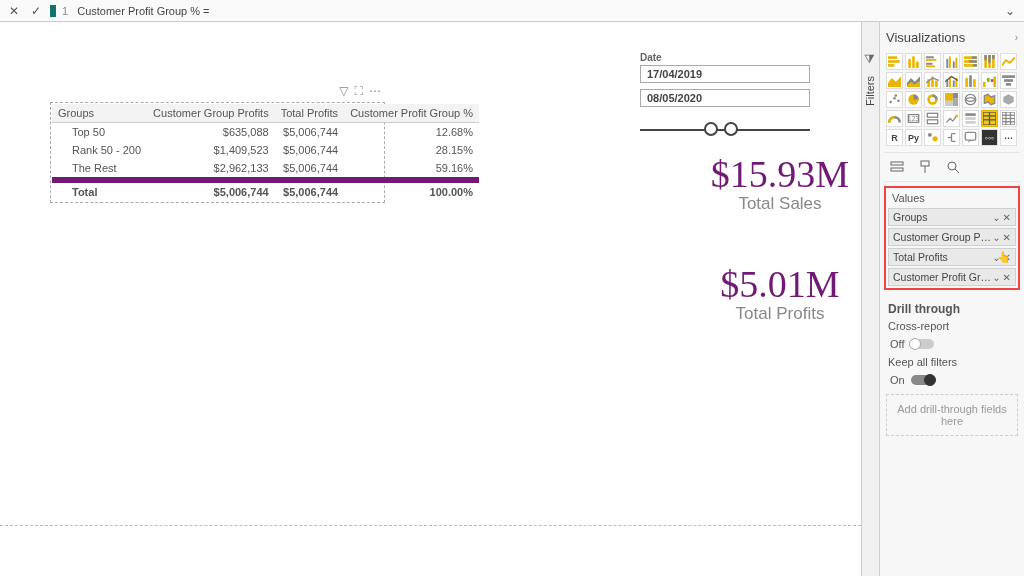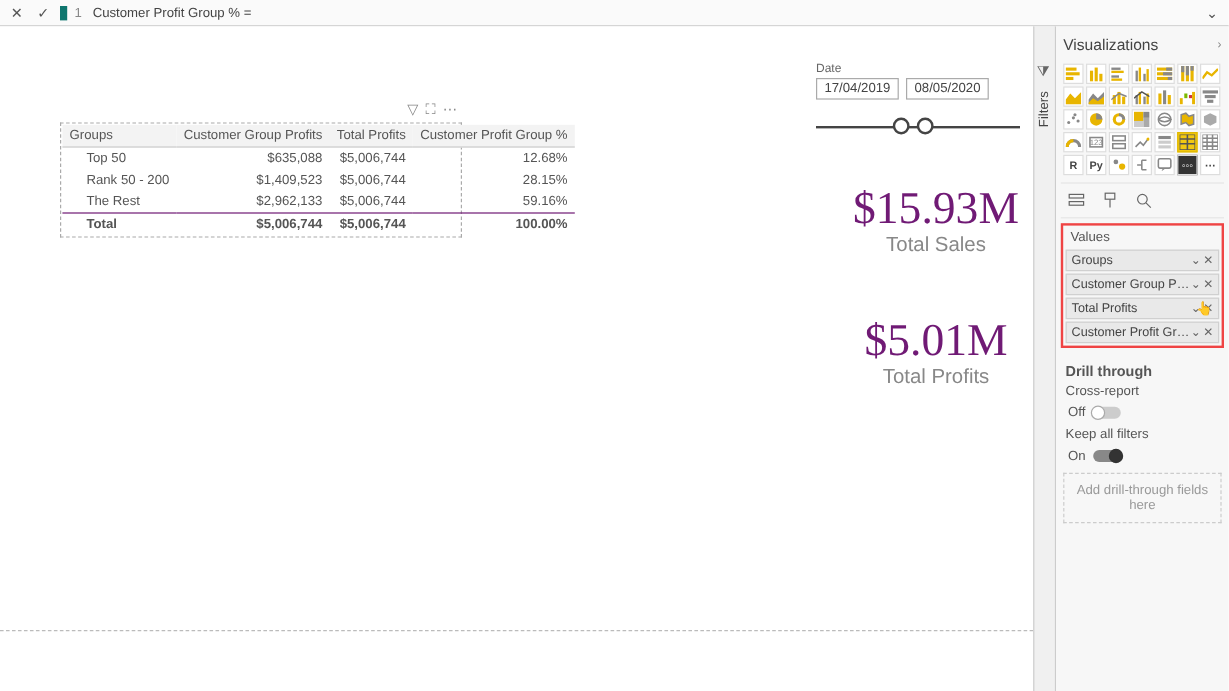--- a/index.html
+++ b/index.html
@@ -37,38 +37,38 @@
   .section { margin-top:10px; }
   .sec-title { font-weight:600; color:#555; padding:2px 4px;}
   .sub-label { color:#555; padding:2px 4px; font-size:11px;}
   .toggle { display:flex; align-items:center; gap:6px; padding:4px 6px; font-size:11px; color:#555;}
   .toggle .sw { width:24px; height:10px; border-radius:6px; background:#ccc; position:relative;}
   .toggle .sw::after{ content:""; position:absolute; width:10px; height:10px; border-radius:50%; background:#fff; border:1px solid #aaa; top:-1px; }
   .toggle.off .sw::after{ left:-1px;}
   .toggle.on .sw{ background:#888;} .toggle.on .sw::after{ right:-1px; background:#333; border-color:#333;}
   .drop-hint { border:1px dashed #ccc; color:#999; font-size:11px; padding:8px 4px; text-align:center; margin:4px 2px;}
   
-  .date-slicer { position:absolute; left:680px; top:30px; width:170px; }
+  .date-slicer { position:absolute; left:640px; top:30px; width:170px;font-weight:bold; }
   .date-slicer .label { font-size:10px; color:#666; }
-  .date-slicer .boxes { display:flex; gap:6px; margin-top:2px; }
+  .date-slicer .boxes { display:flex; gap:6px; margin-top:2px;flex-direction:column; }
   .date-slicer .box { border:1px solid #aaa; padding:2px 6px; font-size:11px; color:#444; background:#fff; }
   .date-slicer .track { position:relative; margin-top:14px; height:18px; }
   .date-slicer .line { position:absolute; left:0; right:0; top:8px; height:2px; background:#444; }
   .date-slicer .knob { position:absolute; top:1px; width:14px; height:14px; border:2px solid #444; border-radius:50%; background:#fff; cursor:pointer;}
   .card { position:absolute; text-align:center; color:#444; }
   .card .big { font-family:"Segoe UI Light","Segoe UI"; font-size:38px; color:#701a75; font-weight:300;}
   .card .sub { font-size:17px; color:#888; margin-top:-2px;}
   .table-wrap { position:absolute; left:50px; top:80px; width:335px; }
   .table-frame { border:1px dashed #aaa; padding:1px; background:#fff; }
   .tbl-toolbar { position:absolute; right:4px; top:-18px; display:flex; gap:6px; color:#888; font-size:12px;}
   table.pbi { border-collapse:collapse; width:100%; font-size:11px; }
   table.pbi th { background:#f3f3f3; border-bottom:1px solid #ccc; padding:3px 6px; text-align:left; font-weight:400; color:#555; white-space:nowrap;}
   table.pbi td { padding:3px 6px; text-align:right; color:#555; white-space:nowrap;}
   table.pbi td.first { text-align:left;padding-left:20px; }
-  table.pbi tr.total td { font-weight:700; border-top:1px solid #701a75; }
+  table.pbi tr.total td { font-weight:700; border-top:6px solid #701a75; }
   .chev { font-size:10px; color:#888; margin-left:4px;}
 </style>
 </head>
 <body>
 
 <div class="app">
 
   <div class="formula-bar">
     <div class="fb-btn">✕</div>
     <div class="fb-btn">✓</div>

